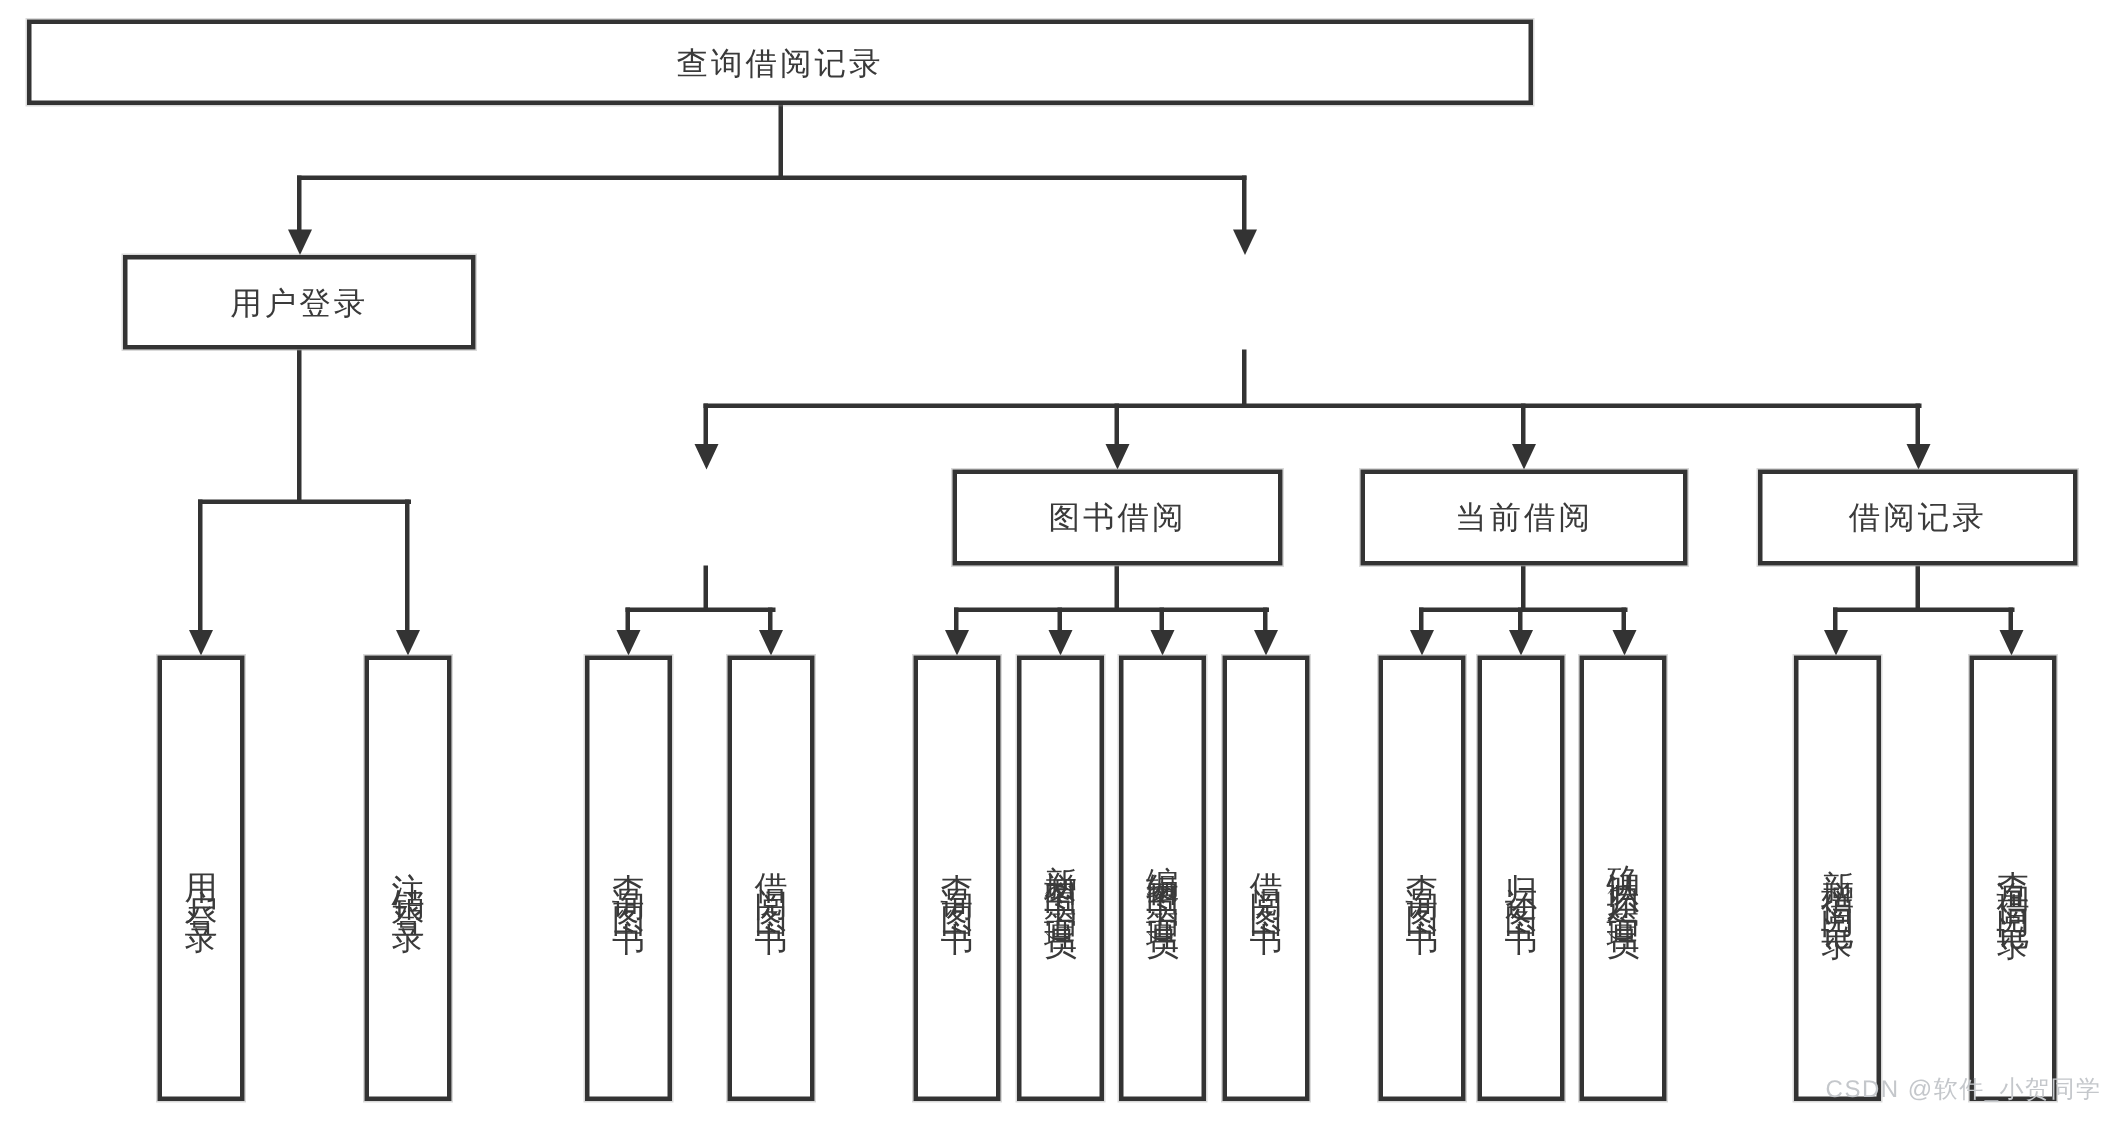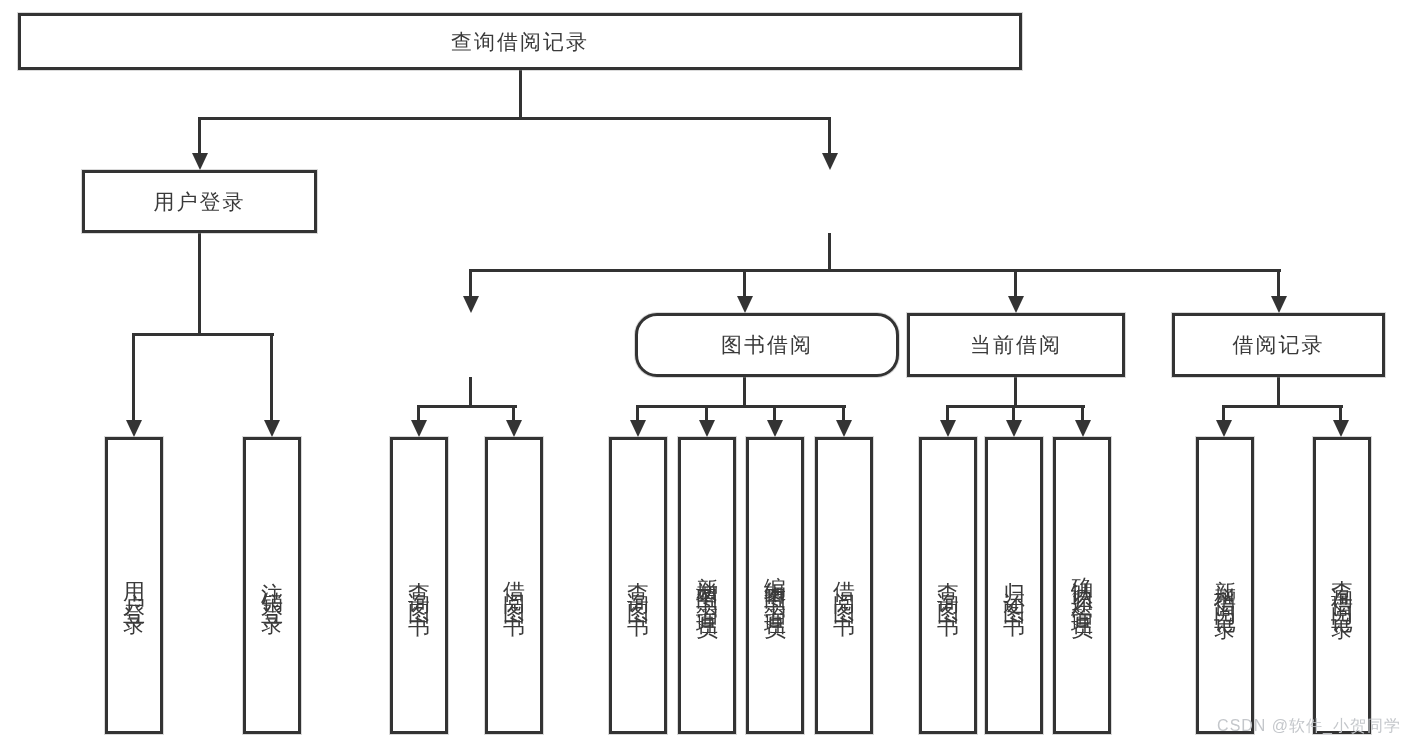--- a/index.html
+++ b/index.html
@@ -136,21 +136,21 @@
   <div class="node" style="left:18px;top:13px;width:1004px;height:57px;">
     <span class="lbl">查询借阅记录</span>
   </div>
 
   <div class="node" style="left:82px;top:170px;width:235px;height:63px;">
     <span class="lbl">用户登录</span>
   </div>
 
 
 
-  <div class="node" style="left:635px;top:313px;width:264px;height:64px;border-radius:22px;">
+  <div class="node" style="left:635px;top:313px;width:220px;height:64px;">
     <span class="lbl">图书借阅</span>
   </div>
 
   <div class="node" style="left:907px;top:313px;width:218px;height:64px;text-align:right;">
     <span class="lbl">当前借阅</span>
   </div>
 
   <div class="node" style="left:1172px;top:313px;width:213px;height:64px;">
     <span class="lbl">借阅记录</span>
   </div>

